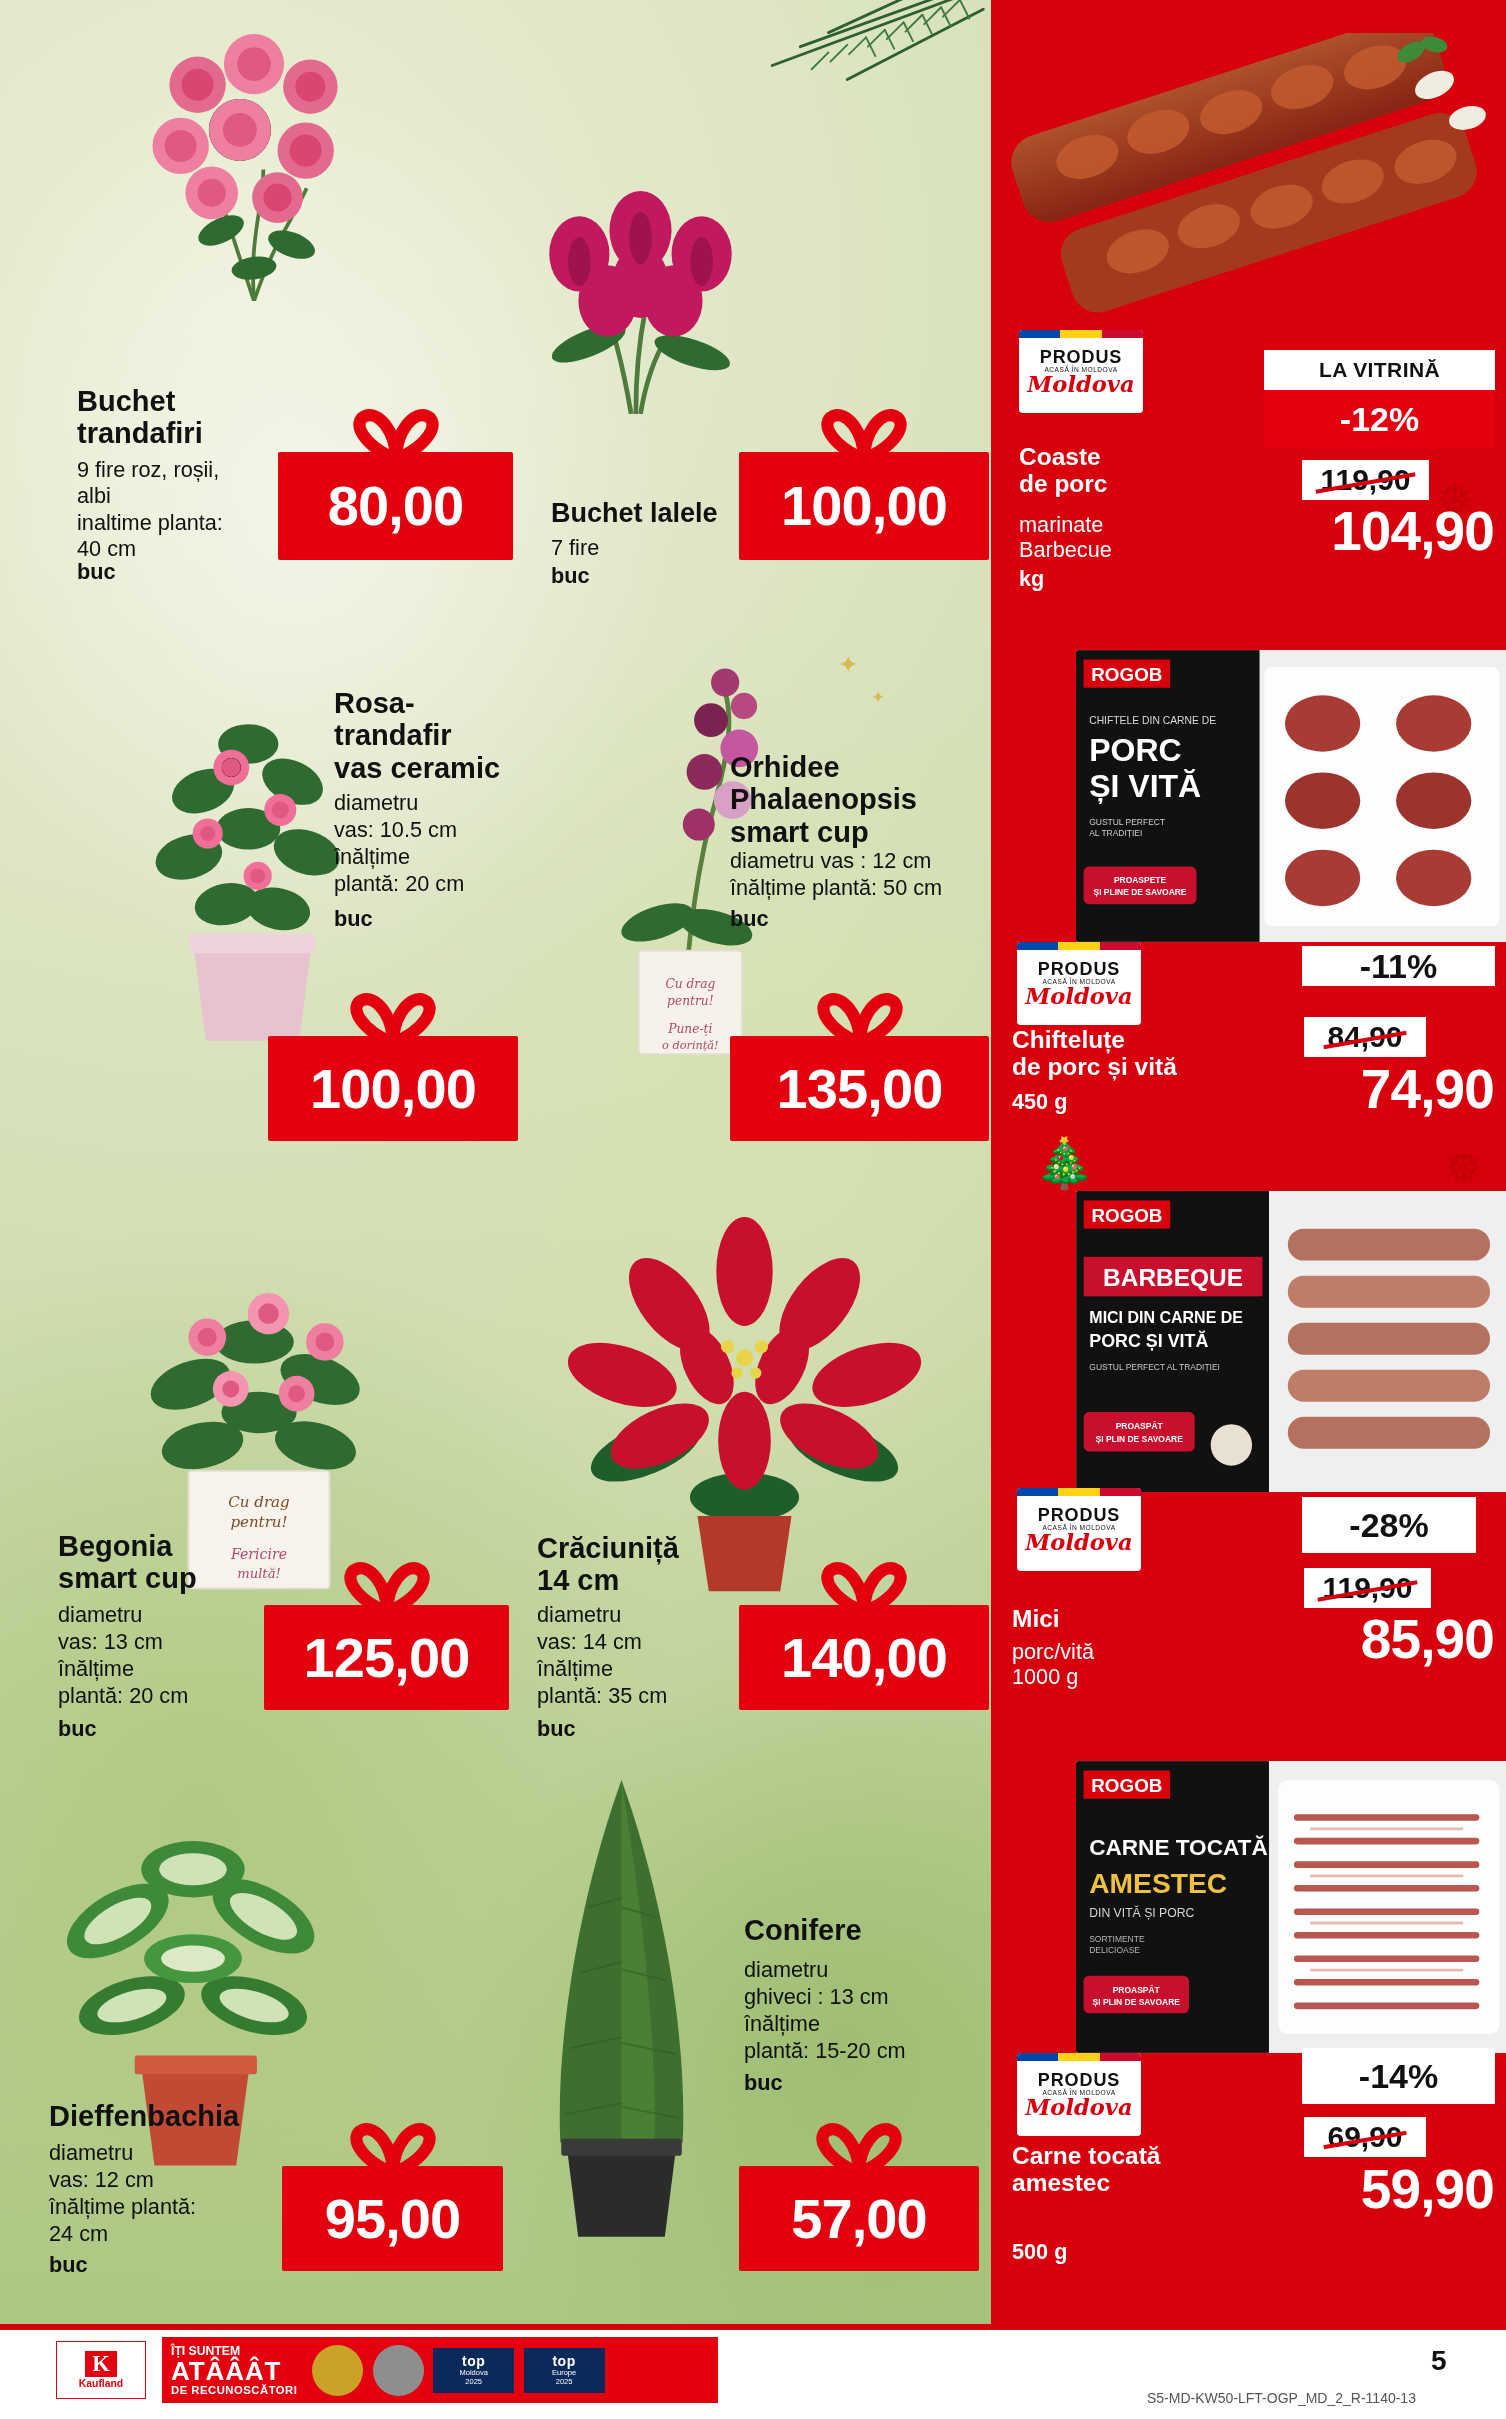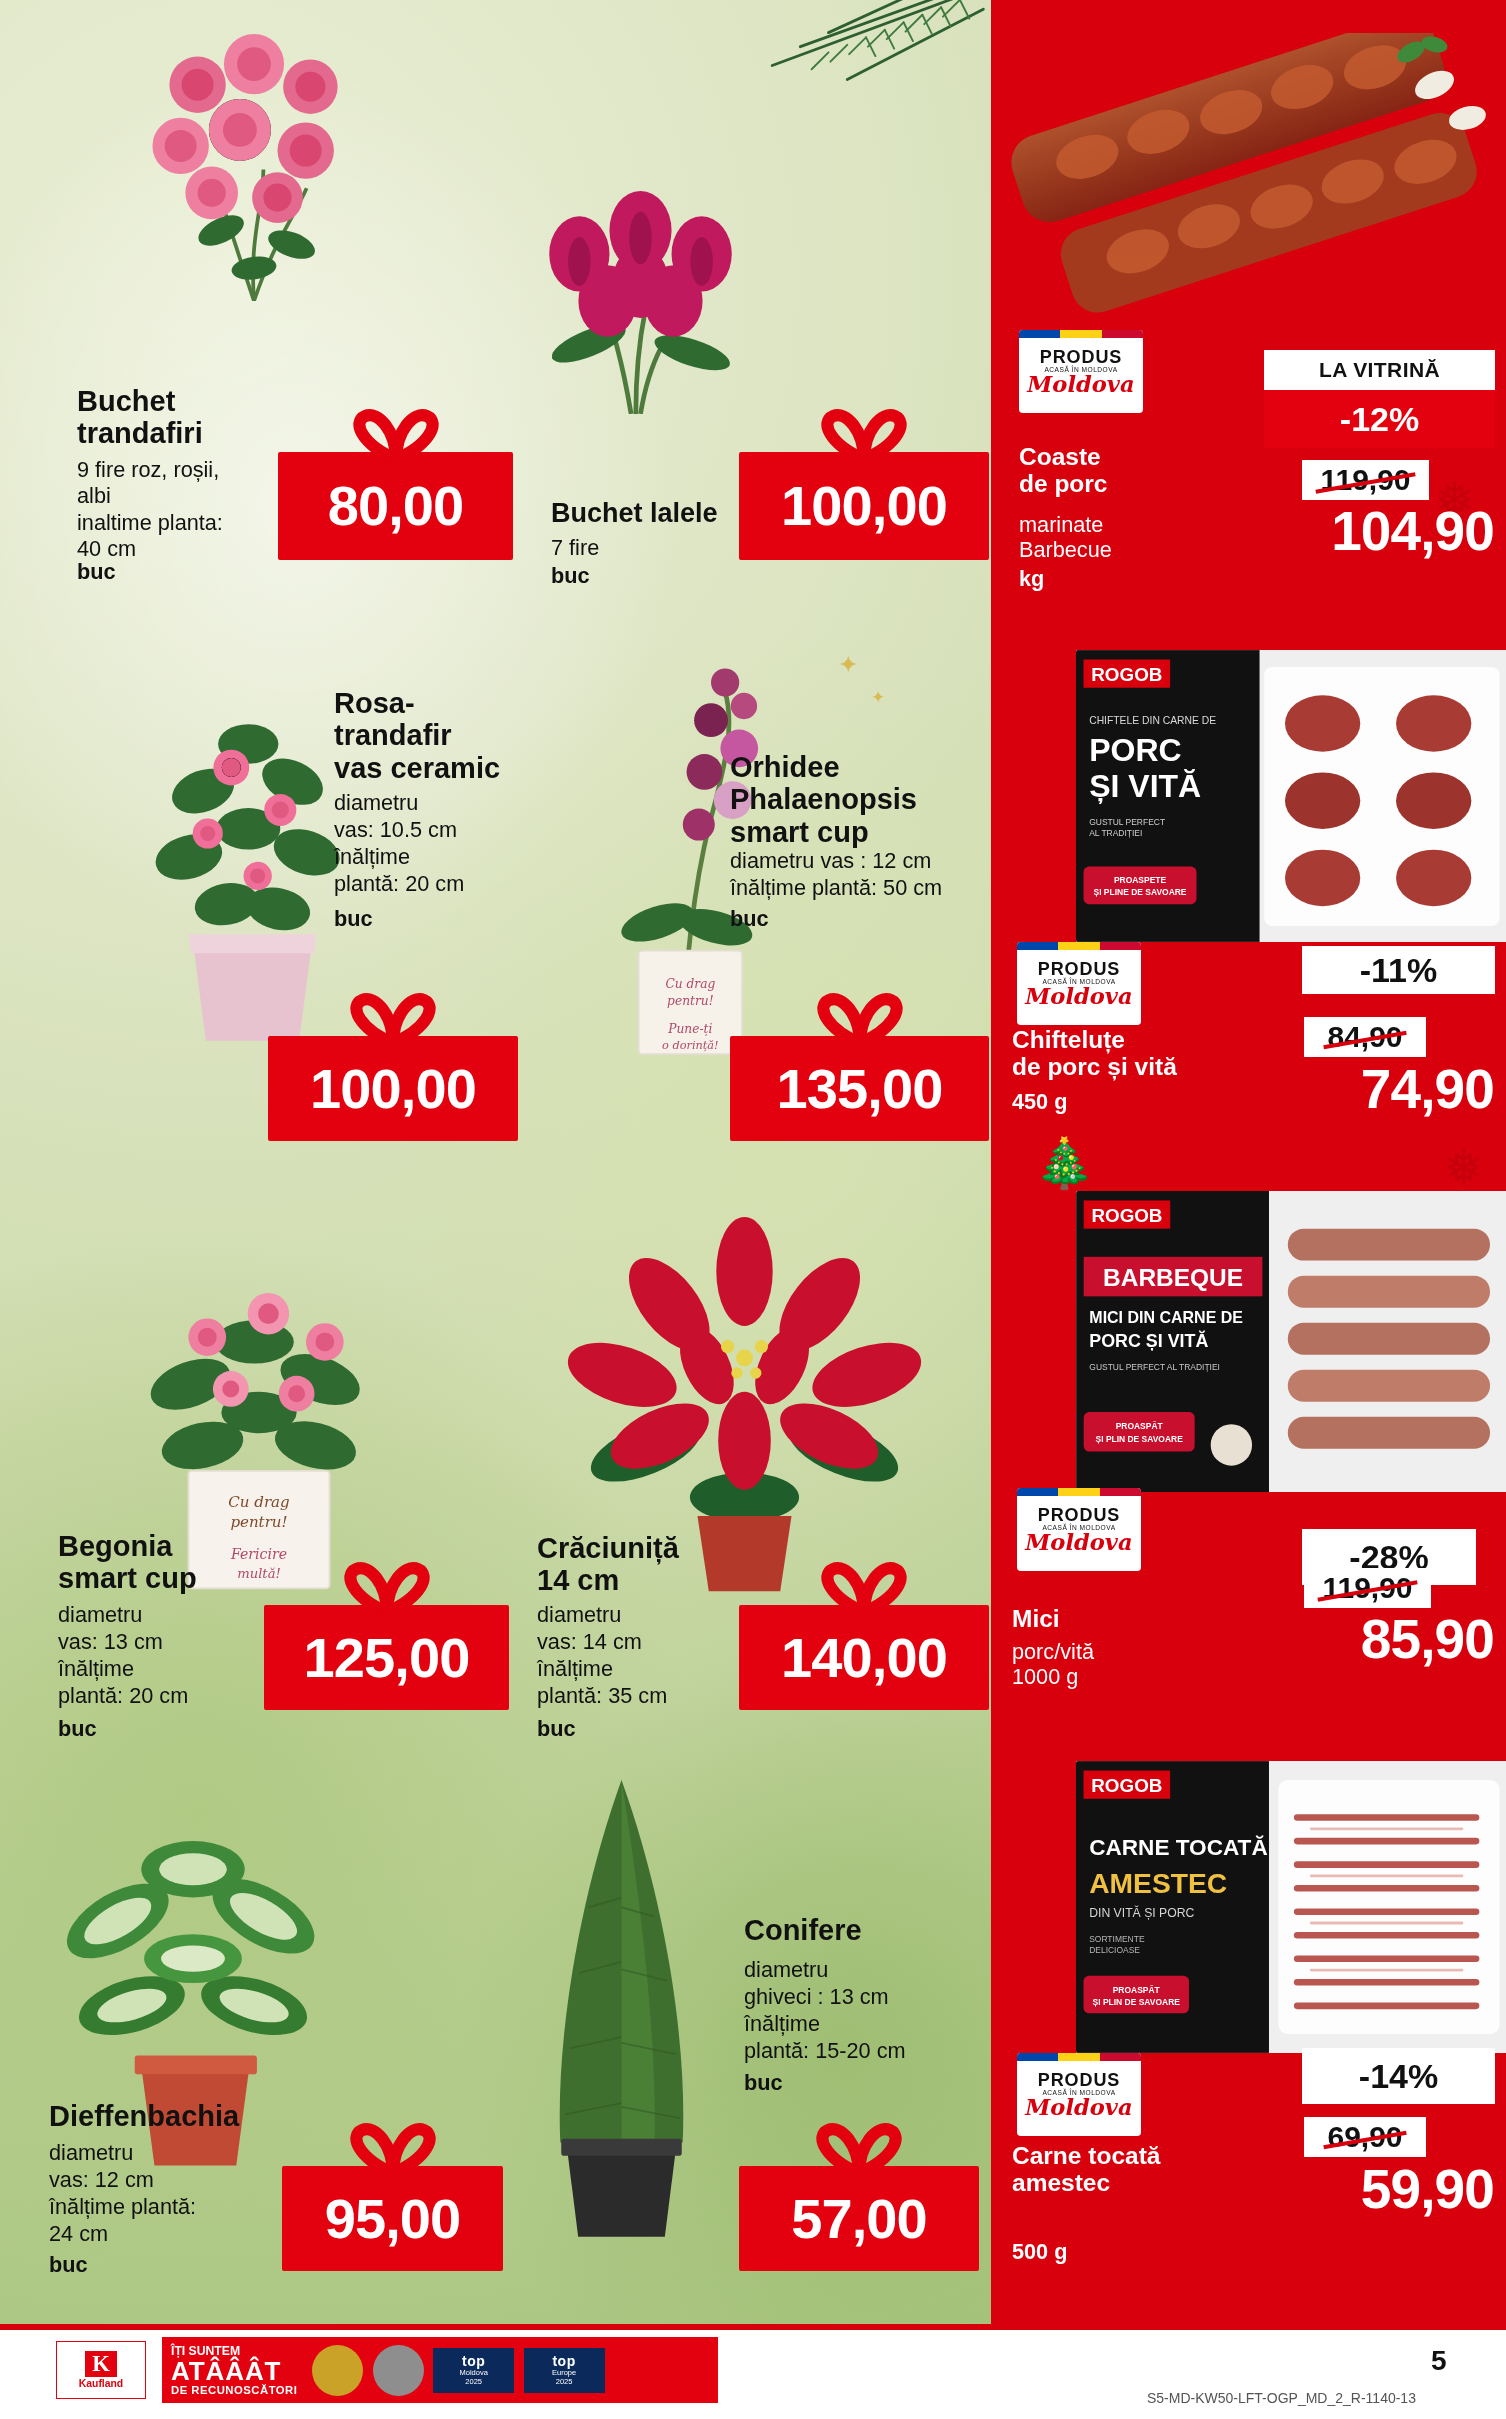--- a/index.html
+++ b/index.html
@@ -661,21 +661,21 @@
       <div class="m-strip" style="position:absolute;top:0;left:0;">
           <i style="background:#0047ab"></i>
           <i style="background:#fcd116"></i>
           <i style="background:#cc092f"></i>
         </div>
       <div class="m-top">PRODUS</div>
       <div class="m-sub">ACASĂ ÎN MOLDOVA</div>
       <div class="m-bot">Moldova</div>
     </div>
 
-    <div class="pct" style="left:311px;top:946px;width:193px;height:48px;">
+    <div class="pct" style="left:311px;top:946px;width:193px;height:40px;">
       <span>-11%</span>
     </div>
 
     <div class="meat-name" style="left:21px;top:1026px;width:254px;white-space:pre-line;">Chifteluțe
 de porc și vită</div>
     <div class="meat-desc" style="left:21px;top:1090px;width:226px;font-weight:bold;white-space:pre-line;">450 g</div>
 
     <div class="oldprice" style="left:313px;top:1017px;width:122px;height:40px;">
       <span>84,90</span>
     </div>
@@ -710,21 +710,21 @@
       <div class="m-strip" style="position:absolute;top:0;left:0;">
           <i style="background:#0047ab"></i>
           <i style="background:#fcd116"></i>
           <i style="background:#cc092f"></i>
         </div>
       <div class="m-top">PRODUS</div>
       <div class="m-sub">ACASĂ ÎN MOLDOVA</div>
       <div class="m-bot">Moldova</div>
     </div>
 
-    <div class="pct" style="left:311px;top:1497px;width:174px;height:56px;margin-top:32px;">
+    <div class="pct" style="left:311px;top:1497px;width:174px;height:56px;">
       <span>-28%</span>
     </div>
 
     <div class="meat-name" style="left:21px;top:1605px;width:235px;white-space:pre-line;">Mici</div>
     <div class="meat-desc" style="left:21px;top:1640px;width:226px;white-space:pre-line;">porc/vită
 1000 g</div>
 
     <div class="oldprice" style="left:313px;top:1568px;width:127px;height:40px;">
       <span>119,90</span>
     </div>

